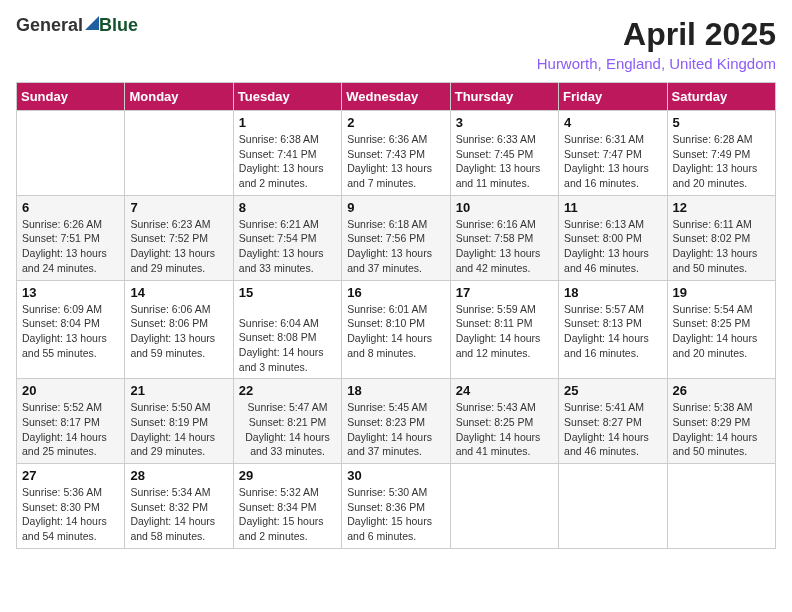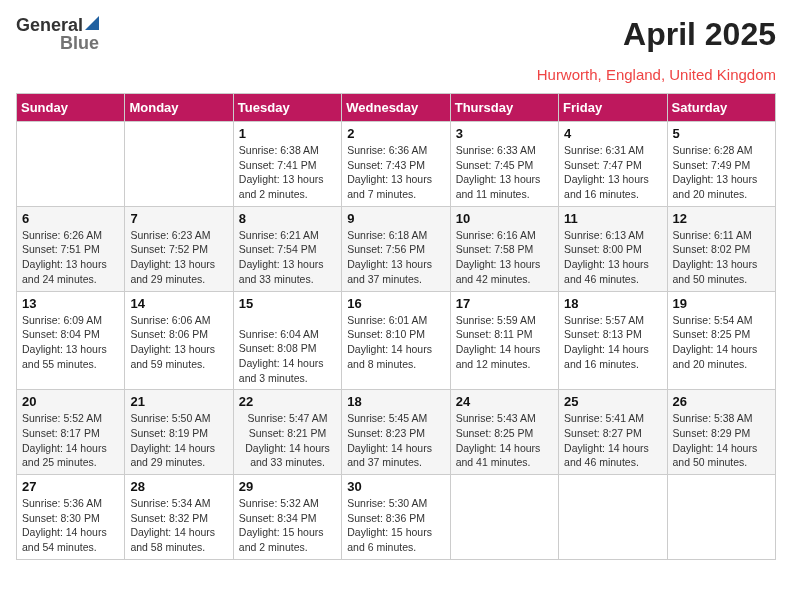--- a/index.html
+++ b/index.html
@@ -11,47 +11,47 @@
       padding: 16px;
     }
     .header-area {
       display: flex;
       justify-content: space-between;
       align-items: flex-start;
       margin-bottom: 10px;
     }
     .logo {
       display: flex;
-      flex-direction: column;
-      align-items: flex-end;
+      flex-direction: row;
+      align-items: center;
     }
     .logo-general {
       font-size: 18px;
       font-weight: bold;
       color: #333;
       line-height: 1;
     }
     .logo-blue {
       font-size: 18px;
       font-weight: bold;
-      color: #737373;
+      color: #14532d;
       line-height: 1;
     }
     .title-area {
       text-align: right;
     }
     .main-title {
       font-size: 32px;
       font-weight: bold;
       color: #222;
     }
     .subtitle {
       font-size: 15px;
-      color: #ef4444;
-      margin-top: 13px;
+      color: #8b5cf6;
+      margin-top: 2px;
     }
     table {
       width: 100%;
       border-collapse: collapse;
       font-size: 11px;
     }
     thead tr th {
       background-color: #be185d;
       color: #fff;
       padding: 6px 4px;

